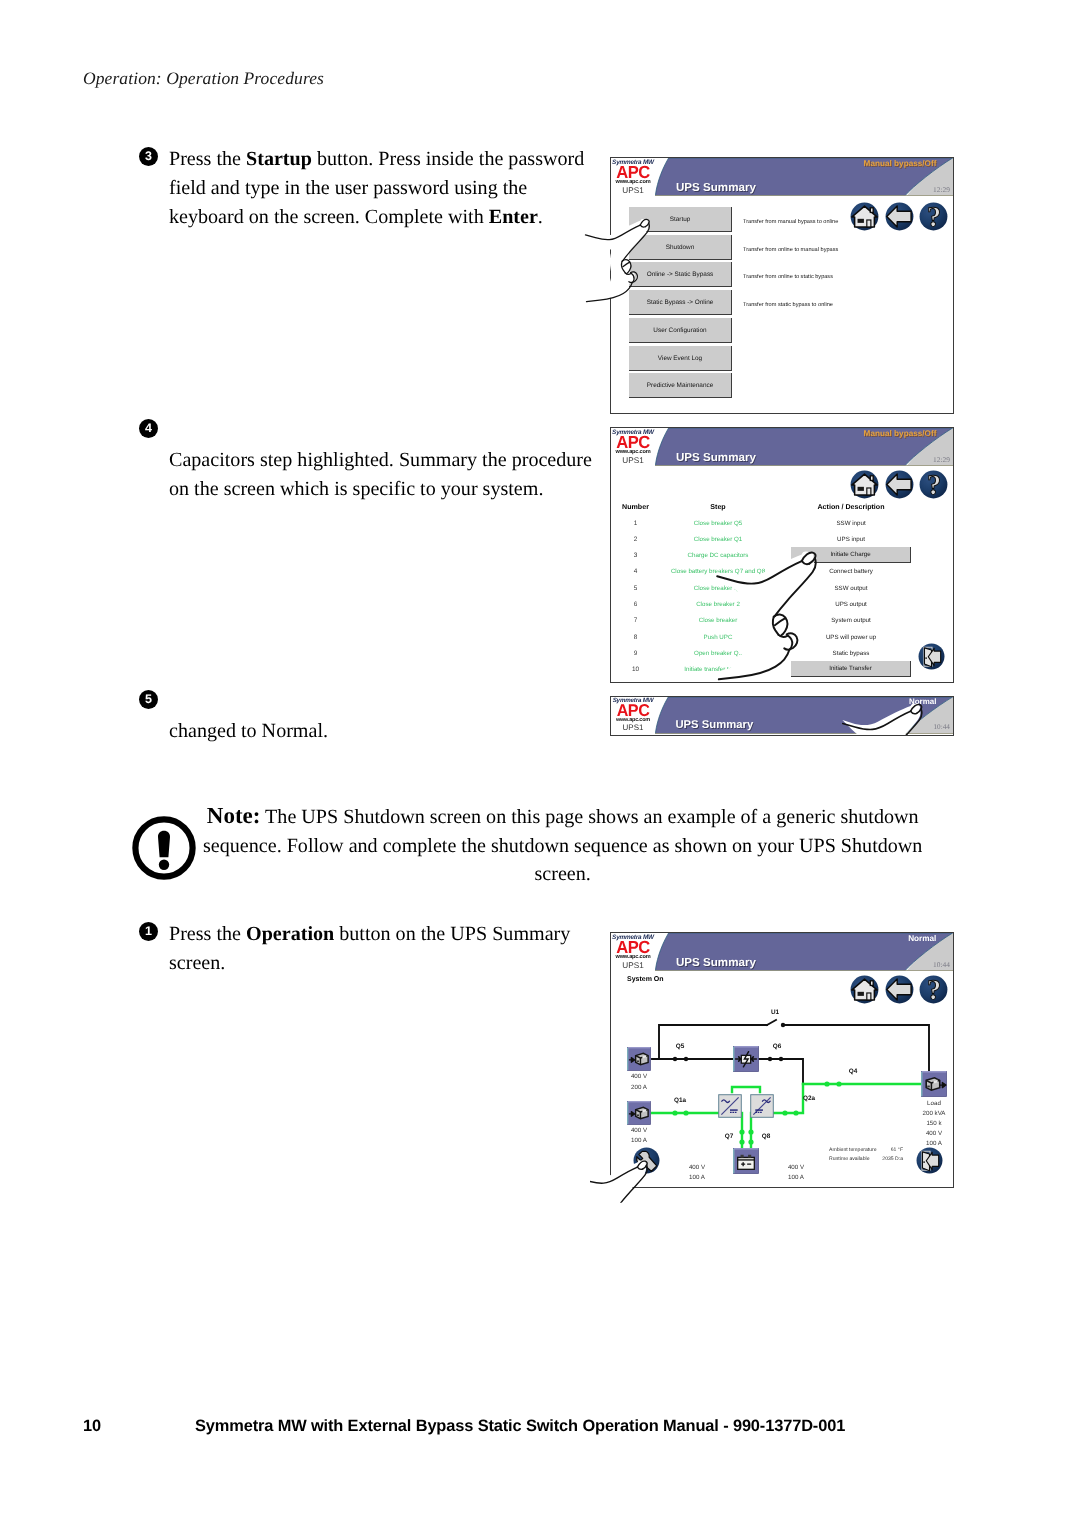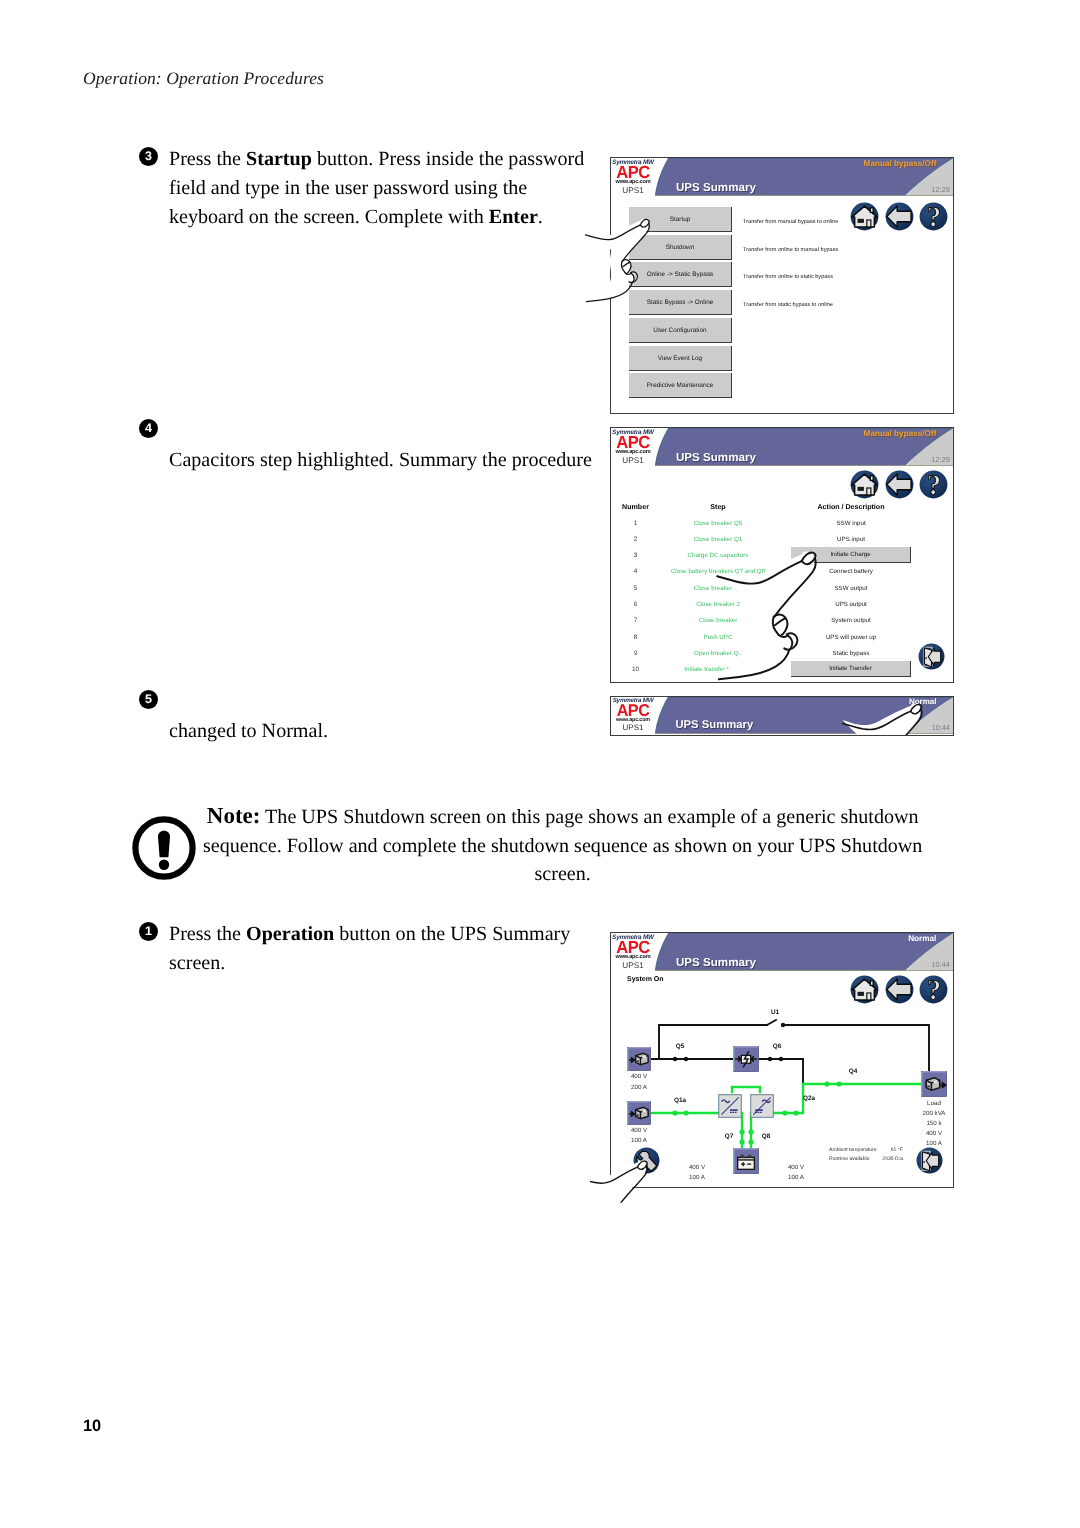--- a/index.html
+++ b/index.html
@@ -31,21 +31,21 @@
   
   .screen{position:absolute;background:#fff;border:1.6px solid #3b3b3b;box-sizing:border-box;overflow:hidden;}
   .scr-head{position:absolute;left:0;top:0;right:0;overflow:hidden;}
   .brandbox{position:absolute;left:0;top:0;background:#fff;z-index:4;}
   .brand-top{font-family:"Liberation Sans",sans-serif;font-weight:bold;font-style:italic;color:#1b2a55;letter-spacing:-0.2px;}
   .brand-apc{font-family:"Liberation Sans",sans-serif;font-weight:bold;color:#e8121a;letter-spacing:-0.5px;transform:scaleY(1.06);}
   .brand-url{font-family:"Liberation Sans",sans-serif;font-weight:bold;color:#111;letter-spacing:-0.2px;}
   .brand-unit{font-family:"Liberation Sans",sans-serif;color:#333;}
   .scr-title{position:absolute;font-family:"Liberation Sans",sans-serif;font-weight:bold;color:#fff;z-index:5;}
   .scr-status{position:absolute;font-family:"Liberation Sans",sans-serif;font-weight:bold;color:#e8a33d;z-index:5;}
-  .scr-time{position:absolute;font-family:Liberation Sans, sans-serif;color:#7b7b86;z-index:5;margin-left:16px;}
+  .scr-time{position:absolute;font-family:Liberation Serif, serif;color:#7b7b86;z-index:5;margin-left:16px;}
   .scr-status.normal{color:#ffffff;}
 
   .ui-btn{position:absolute;background:#cccccc;box-sizing:border-box;
       border-right:1.4px solid #3c3c3c;border-bottom:1.4px solid #3c3c3c;
       font-family:"Liberation Sans",sans-serif;color:#141414;text-align:center;}
   .ui-desc{position:absolute;font-family:"Liberation Sans",sans-serif;color:#1a1a1a;white-space:nowrap;}
 
   .tbl-h{position:absolute;font-family:"Liberation Sans",sans-serif;font-weight:bold;color:#000;text-align:center;}
   .tbl-n{position:absolute;font-family:"Liberation Sans",sans-serif;color:#3a3a3a;text-align:center;}
   .tbl-s{position:absolute;font-family:"Liberation Sans",sans-serif;color:#3dc36a;text-align:center;}
@@ -70,21 +70,21 @@
 
   <div class="abs" id="running-head">Operation: Operation Procedures</div>
 
   <div class="step" style="left:139px;top:145px;width:448px;">
     <div class="bullet">3</div>
     <div class="txt" id="step3-text"><span>Press the </span><b>Startup</b><span> button. Press inside the password</span><br><span>field and type in the user password using the</span><br><span>keyboard on the screen. Complete with </span><b>Enter</b><span>.</span></div>
   </div>
 
   <div class="step" style="left:139px;top:417px;width:460px;">
     <div class="bullet">4</div>
-    <div class="txt" id="step4-text"><br><span>Capacitors step highlighted. Summary the procedure</span><br></div>
+    <div class="txt" id="step4-text"><br><span>Capacitors step highlighted. Summary the procedure</span><br><span>on the screen which is specific to your system.</span></div>
   </div>
 
   <div class="step" style="left:139px;top:688px;width:452px;">
     <div class="bullet">5</div>
     <div class="txt" id="step5-text"><br><span>changed to Normal.</span></div>
   </div>
 
 
   <div class="abs" id="note-icon">
     <svg width="64" height="64" viewBox="0 0 64 64">
@@ -770,13 +770,14 @@
     <path d="M32.8 67.1 C34.6 68.4 35.6 70.4 35.3 72.4 C35.2 73.8 34.5 75.0 33.5 75.9"></path>
 
     <path d="M33.5 75.9 C32.4 79.8 29.6 83.4 25.0 86.2
              C19.4 89.6 11.4 91.6 2.4 92.6 L-10.0 94.0"></path>
   </g>
         </svg>
       </div>
     </div>
 
   <div class="abs" id="footer-num">10</div>
+  <div class="abs" id="footer-text">Symmetra MW with External Bypass Static Switch Operation Manual - 990-1377D-001</div>
 </div>
 
 </body></html>

